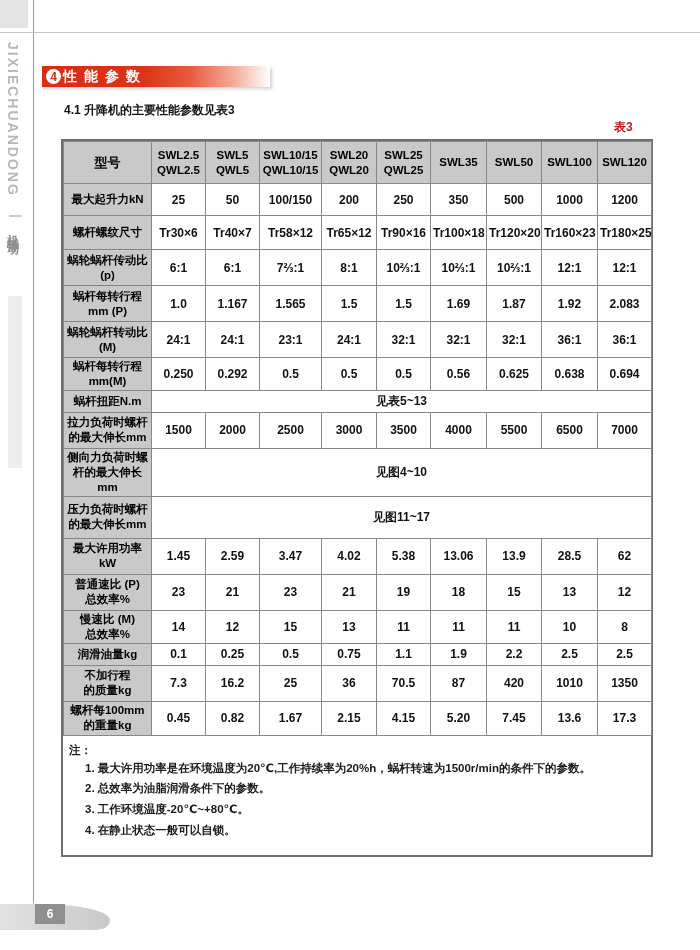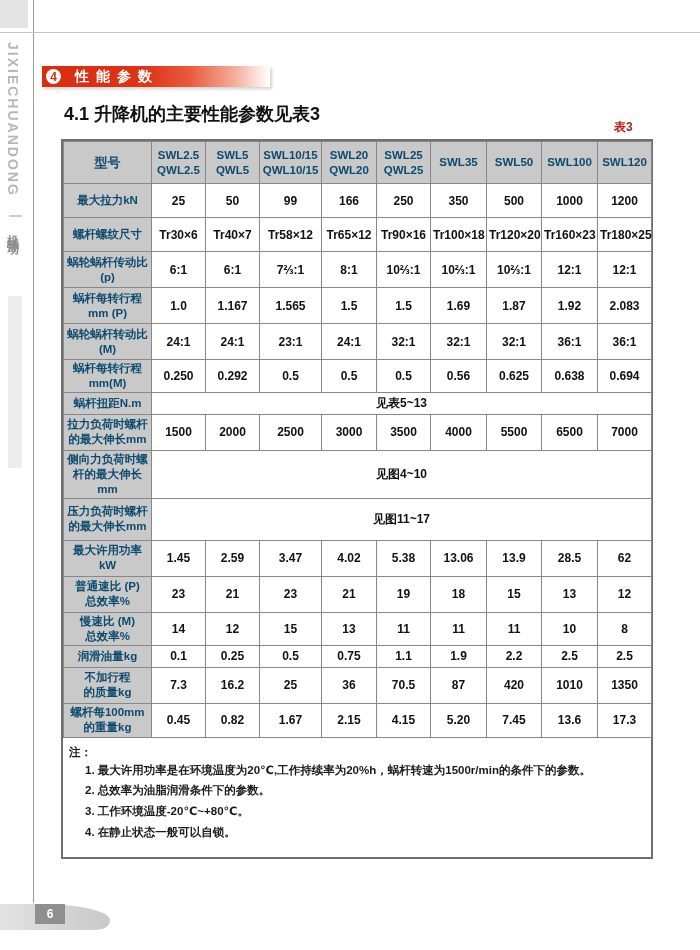--- a/index.html
+++ b/index.html
@@ -32,30 +32,30 @@
     position:absolute; left:42px; top:66px; width:228px; height:21px;
     background:linear-gradient(to right,#d92c10 0%,#dd3317 45%,#e95b3d 65%,#f5b0a0 85%,#ffffff 100%);
     display:flex; align-items:center;
     box-shadow:2px 2px 3px rgba(120,120,120,0.35);
   }
   .banner-num {
     width:15px; height:15px; margin-left:4px; border-radius:50%;
     background:#ffffff; color:#d92c10; font-weight:bold; font-size:12px;
     display:flex; align-items:center; justify-content:center; flex:0 0 auto;
   }
-  .banner-title { color:#ffffff; font-weight:bold; font-size:14px; margin-left:14px; letter-spacing:7px; white-space:nowrap; }
-
-  .subheading { position:absolute; left:64px; top:102px; font-weight:bold; font-size:18px; color:#111111; }
+  .banner-title { color:#ffffff; font-weight:bold; font-size:14px; margin-left:2px; letter-spacing:7px; white-space:nowrap; }
+
+  .subheading { position:absolute; left:64px; top:102px; font-weight:bold; font-size:12px; color:#111111; }
   .table-label { position:absolute; left:614px; top:119px; font-size:12px; font-weight:bold; color:#b91c1c; }
 
   
   .outer { position:absolute; left:61px; top:139px; width:588px; border:2px solid #6f6f6f; background:#ffffff; }
   table { border-collapse:collapse; width:100%; table-layout:fixed; }
   th, td { border:1px solid #878787; padding:1px 2px; text-align:center; vertical-align:middle; }
-  th { background:#c9c9c9; font-weight:bold; color:#0c4a6e; }
+  th { background:#c9c9c9; font-weight:bold; color:#000000; }
   .corner-cell { font-size:13px; }
   .col-head { font-size:11.5px; line-height:1.3; white-space:pre-line; }
   .row-label { font-size:11.5px; line-height:1.3; white-space:pre-line; }
   td { background:#ffffff; font-weight:bold; font-size:12px; color:#111111; }
 
   
   .notes { padding:5px 10px 12px 4px; min-height:78px; font-size:11.5px; color:#1a1a1a; }
   .notes-title { font-weight:bold; margin:2px 0 2px 2px; }
   .note-item { font-weight:bold; margin:0 0 3px 18px; line-height:1.55; }
 
@@ -118,26 +118,26 @@
 QWL20</th>
           <th class="col-head">SWL25
 QWL25</th>
           <th class="col-head">SWL35</th>
           <th class="col-head">SWL50</th>
           <th class="col-head">SWL100</th>
           <th class="col-head">SWL120</th>
         </tr>
       </thead>
     <tbody id="spec-body">
-        <tr style="height: 34px;">
-          <th class="row-label">最大拉力kN</th>
+        <tr style="height: 32px;">
+          <th class="row-label">最大起升力kN</th>
           <td>25</td>
           <td>50</td>
-          <td>99</td>
-          <td>166</td>
+          <td>100/150</td>
+          <td>200</td>
           <td>250</td>
           <td>350</td>
           <td>500</td>
           <td>1000</td>
           <td>1200</td>
         </tr>
         <tr style="height: 34px;">
           <th class="row-label">螺杆螺纹尺寸</th>
           <td>Tr30×6</td>
           <td>Tr40×7</td>

